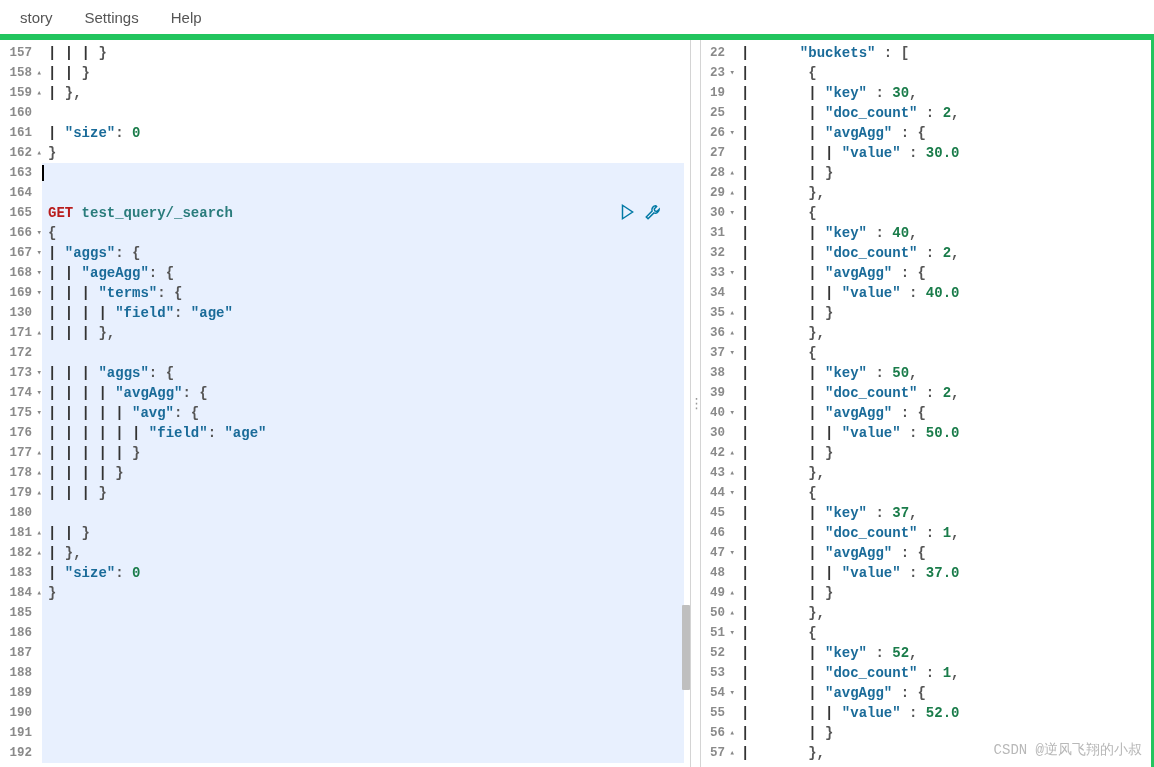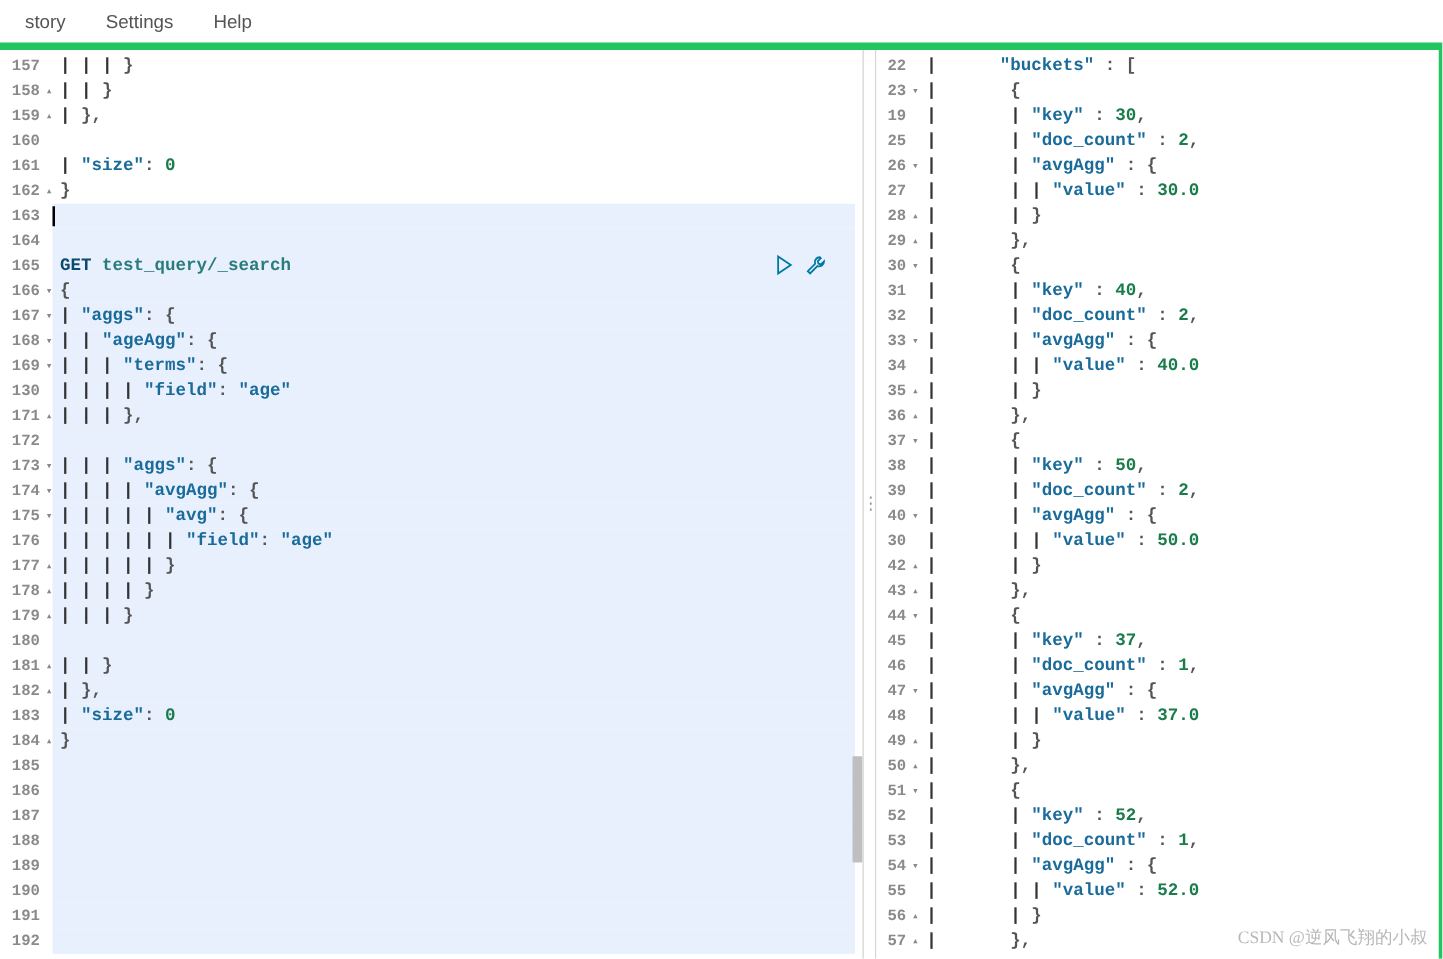--- a/index.html
+++ b/index.html
@@ -97,21 +97,21 @@
 .cursor-line { position: relative; }
 .cursor-line::before {
   content: "";
   position: absolute;
   left: 0;
   top: 2px;
   width: 2px;
   height: 16px;
   background: #000;
 }
-.tk-method { color: #0c4a6e; }
+.tk-method { color: #b91c1c; }
 .tk-url { color: #2a7c7c; }
 .tk-key { color: #1a6b99; }
 .tk-str { color: #1a6b99; }
 .tk-num { color: #1a7c4a; }
 .tk-punct { color: #555; }
 .tk-brace { color: #555; }
 .actions {
   position: absolute;
   top: 163px;
   right: 28px;
@@ -129,21 +129,21 @@
   background: #bfbfbf;
   border-radius: 1px;
 }
 .left .scrollthumb { top: 565px; height: 85px; }
 .right-border { border-right: 3px solid #22c55e; }
 .watermark {
   position: absolute;
   right: 12px;
   bottom: 8px;
   color: #b8b8b8;
-  font-family: Liberation Serif, serif;
+  font-family: Liberation Mono, monospace;
   font-size: 14px;
   pointer-events: none;
   text-align: center;
 }
 </style>
 </head>
 <body>
 
 <div class="menubar">
   <span>story</span>

